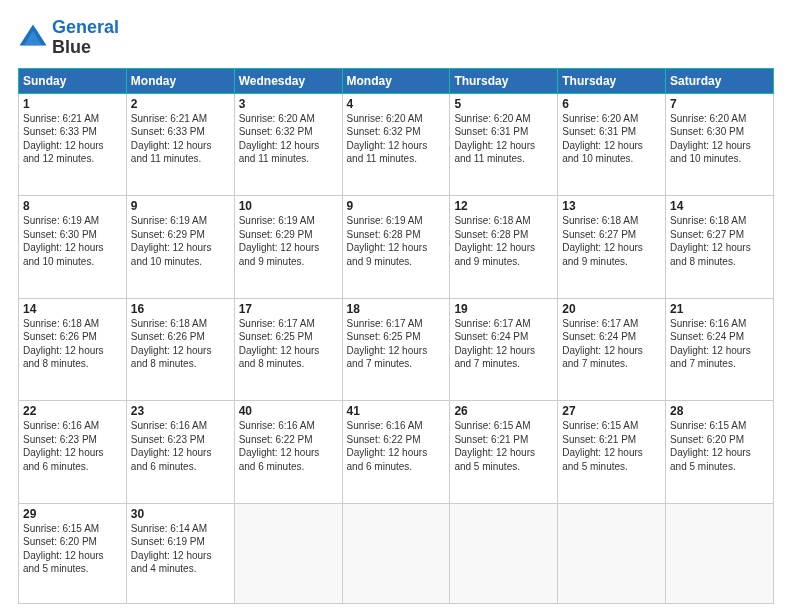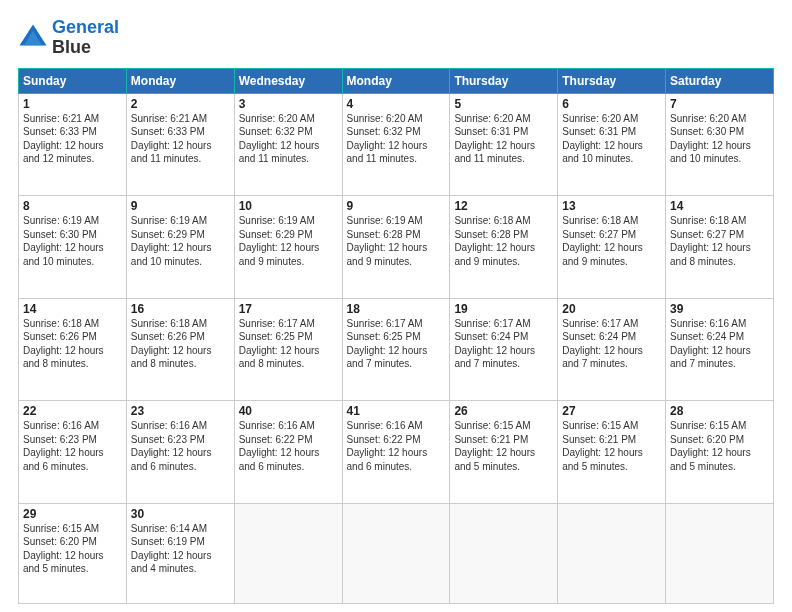--- a/index.html
+++ b/index.html
@@ -209,21 +209,21 @@
           </td>
           <td>
             <span class="day-num">19</span>
             <div class="day-info">Sunrise: 6:17 AM<br>Sunset: 6:24 PM<br>Daylight: 12 hours and 7 minutes.</div>
           </td>
           <td>
             <span class="day-num">20</span>
             <div class="day-info">Sunrise: 6:17 AM<br>Sunset: 6:24 PM<br>Daylight: 12 hours and 7 minutes.</div>
           </td>
           <td>
-            <span class="day-num">39</span>
+            <span class="day-num">21</span>
             <div class="day-info">Sunrise: 6:16 AM<br>Sunset: 6:24 PM<br>Daylight: 12 hours and 7 minutes.</div>
           </td>
         </tr>
         <tr>
           <td>
             <span class="day-num">22</span>
             <div class="day-info">Sunrise: 6:16 AM<br>Sunset: 6:23 PM<br>Daylight: 12 hours and 6 minutes.</div>
           </td>
           <td>
             <span class="day-num">23</span>

